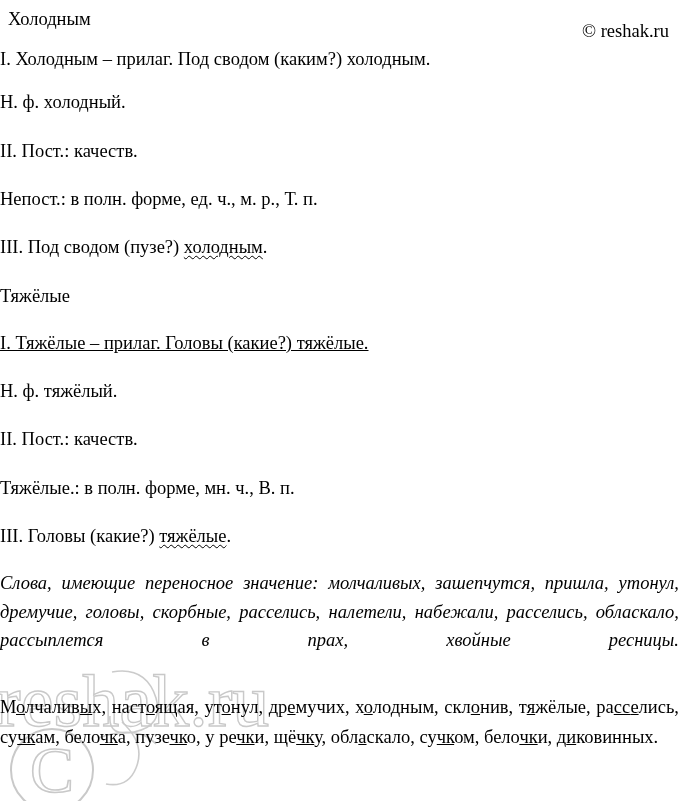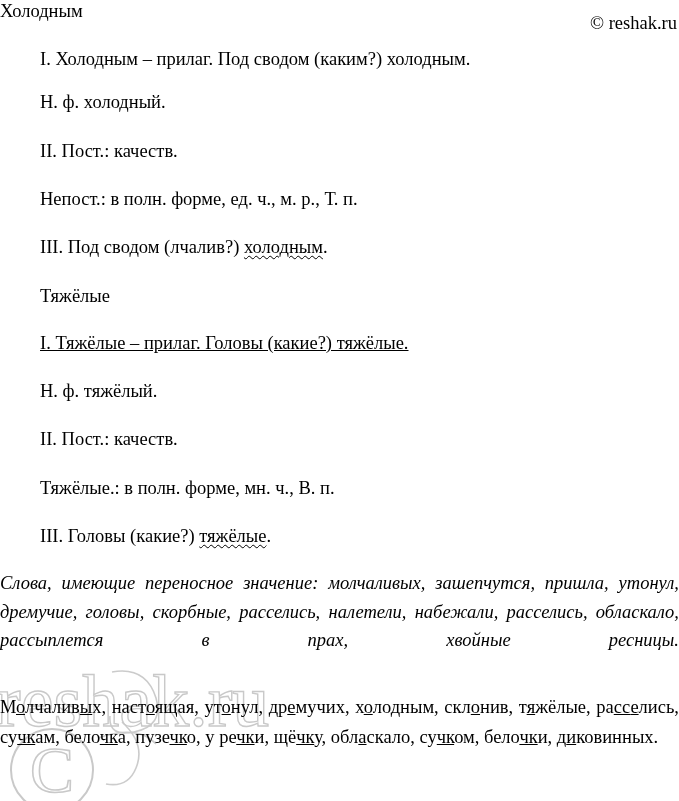--- a/index.html
+++ b/index.html
@@ -33,21 +33,21 @@
     font-size: 74px;
     fill: none;
     stroke: #c9c9c9;
     stroke-width: 1.4px;
   }
 
   
   #page {
     position: relative;
     z-index: 2;
-    padding: 0;
+    padding: 8px;
   }
 
   .header-row {
     position: relative;
     height: 26px;
   }
   .doc-title {
     position: absolute;
     left: 0px;
     top: 0px;
@@ -66,21 +66,21 @@
 
   .para {
     font-size: 18.5px;
     line-height: 22px;
     margin: 0;
     padding: 0;
     white-space: nowrap;
   }
 
   
-  .abs { position: absolute; left: 0px; margin-left: 40px; }
+  .abs { position: absolute; left: 0px; }
 
   .wavy {
     text-decoration: underline;
     text-decoration-style: wavy;
     text-decoration-thickness: 1px;
     text-underline-offset: 2px;
   }
 
   .u { text-decoration: underline; text-underline-offset: 1px;
        text-decoration-thickness: 1px; }
@@ -133,21 +133,21 @@
 
   <div class="para abs" style="top:48px;">I. Холодным – прилаг. Под сводом (каким?) холодным.</div>
 
   <div class="para abs" style="top:91px;font-family:Liberation Serif, serif;">Н. ф. холодный.</div>
 
   <div class="para abs" style="top:140px;">II. Пост.: качеств.</div>
 
   <div class="para abs" style="top:188px;">Непост.: в полн. форме, ед. ч., м. р., Т. п.</div>
 
   <div class="para abs" style="top:236px;">
-    <span>III. Под сводом (лчалив?) </span><span class="wavy">холодным</span><span>.</span>
+    <span>III. Под сводом (пузе?) </span><span class="wavy">холодным</span><span>.</span>
   </div>
 
   <div class="para abs" style="top:285px;">Тяжёлые</div>
 
   <div class="para abs" style="top:332px;text-decoration:underline;">I. Тяжёлые – прилаг. Головы (какие?) тяжёлые.</div>
 
   <div class="para abs" style="top:380px;">Н. ф. тяжёлый.</div>
 
   <div class="para abs" style="top:428px;">II. Пост.: качеств.</div>
 

